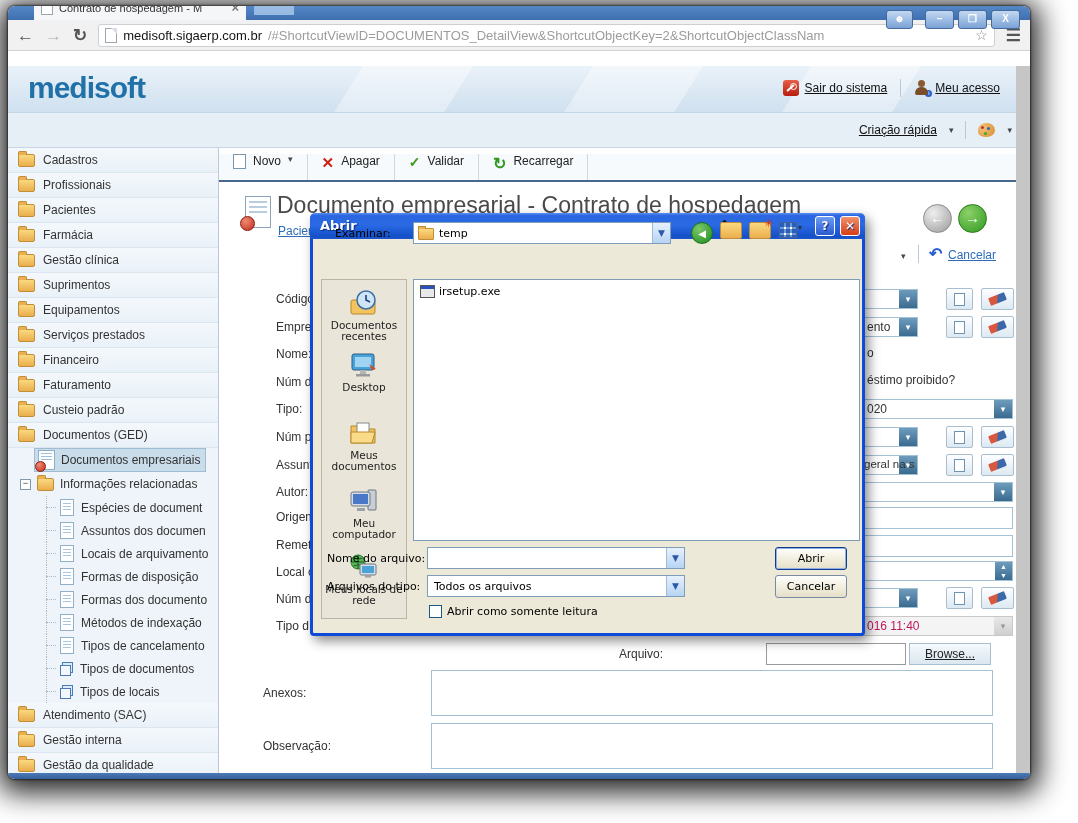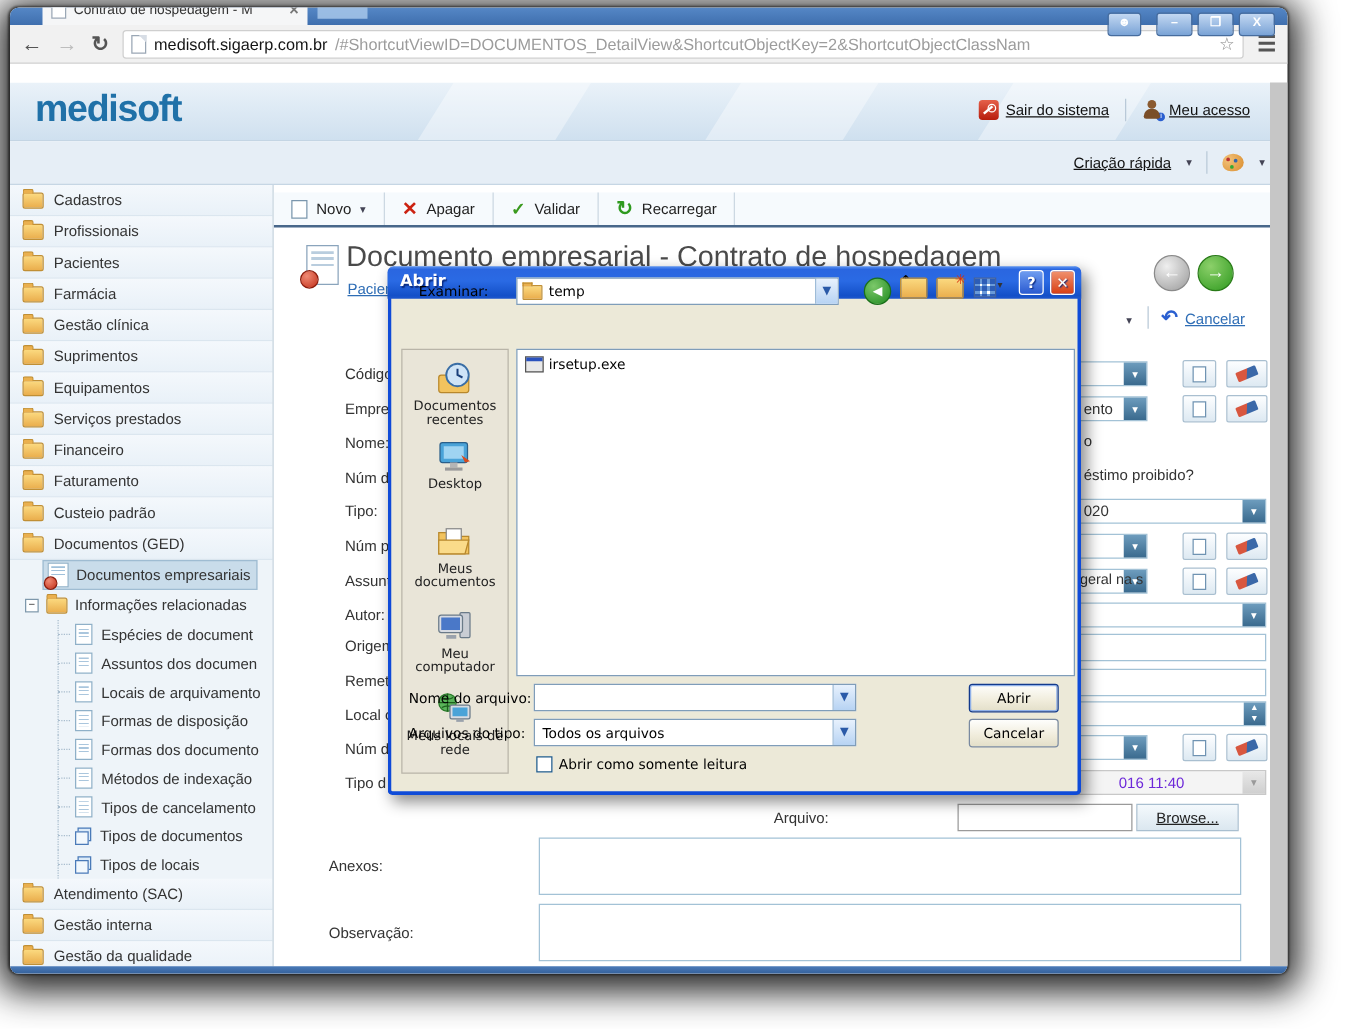--- a/index.html
+++ b/index.html
@@ -72,21 +72,21 @@
   .stack-ico:before{content:"";position:absolute;right:0;top:0;width:9px;height:9px;background:#dcebf8;border:1px solid #4a7ab8;}
   .stack-ico:after{content:"";position:absolute;left:0;bottom:0;width:9px;height:9px;background:#f2f8fd;border:1px solid #4a7ab8;}
   .docseal{width:15px;height:18px;background:#fff;border:1px solid #8fb0c8;position:relative;flex:none;}
   .docseal:before{content:"";position:absolute;left:2px;right:2px;top:2px;height:9px;background:repeating-linear-gradient(#9fc0da 0 1px,transparent 1px 3px);}
   .docseal:after{content:"";position:absolute;left:-4px;bottom:-3px;width:9px;height:9px;border-radius:50%;background:radial-gradient(circle at 35% 30%,#f08a74,#c2301a);border:1px solid #8c1c0c;}
   
   .main{flex:1;position:relative;background:#fff;overflow:hidden;}
   .abs{position:absolute;}
   .ctoolbar{position:absolute;left:0;top:6px;right:0;height:26px;background:#f6fafd;border-bottom:2px solid #48678a;
             display:flex;align-items:center;font-size:12px;color:#222;}
-  .tseg{display:flex;align-items:center;gap:7px;padding:0 14px;height:100%;border-right:1px solid #ccd8e2;}
+  .tseg{display:flex;gap:7px;padding:0 14px;height:100%;border-right:1px solid #ccd8e2;}
   .novo-ico{width:11px;height:13px;background:#fff;border:1px solid #7a96ad;position:relative;}
   .redx{color:#cc2211;font-weight:bold;font-size:15px;}
   .grcheck{color:#3a9a1e;font-weight:bold;font-size:14px;}
   .grreload{color:#2f9a1f;font-weight:bold;font-size:16px;}
   .title-ico{left:26px;top:48px;width:24px;height:30px;background:#fff;border:1px solid #8aa4bc;}
   .title-ico:before{content:"";position:absolute;left:3px;right:3px;top:4px;height:14px;background:repeating-linear-gradient(#b9cdde 0 2px,transparent 2px 5px);}
   .title-ico:after{content:"";position:absolute;left:-6px;bottom:-4px;width:13px;height:13px;border-radius:50%;
       background:radial-gradient(circle at 35% 30%,#f08a74,#c2301a);border:1px solid #8c1c0c;}
   .pg-title{left:58px;top:44px;font-size:23px;color:#4a4a4a;white-space:nowrap;}
   .crumb{left:59px;top:76px;font-size:12px;color:#2e6db5;text-decoration:underline;}
@@ -471,21 +471,21 @@
 
         <div class="fld" style="left:167px;top:468px;width:240px">
               <span class="selarrow">▾</span>
             </div>
         <div class="minibtn" style="left:414px;top:468px"></div>
         <div class="minibtn" style="left:445px;top:468px"></div>
 
         <div class="fld dis" style="left:560px;top:468px;width:234px">
           <span class="selarrow dis">▾</span>
         </div>
-        <span class="frag" style="left:676px;top:471px;color:#6d28d9">016 11:40</span>
+        <span class="frag" style="left:648px;top:471px;color:#be185d">016 11:40</span>
 
         <span class="lbl" style="left:400px;top:499px">Arquivo:</span>
         <div class="fld" style="left:547px;top:495px;width:140px;height:22px;border-color:#9a9a9a"></div>
         <div class="browse" style="left:690px;top:495px">Browse...</div>
 
         <span class="lbl" style="left:44px;top:538px">Anexos:</span>
         <div class="bigbox" style="left:212px;top:522px;width:560px;height:44px"></div>
 
         <span class="lbl" style="left:44px;top:591px">Observação:</span>
         <div class="bigbox" style="left:212px;top:575px;width:560px;height:44px"></div>

